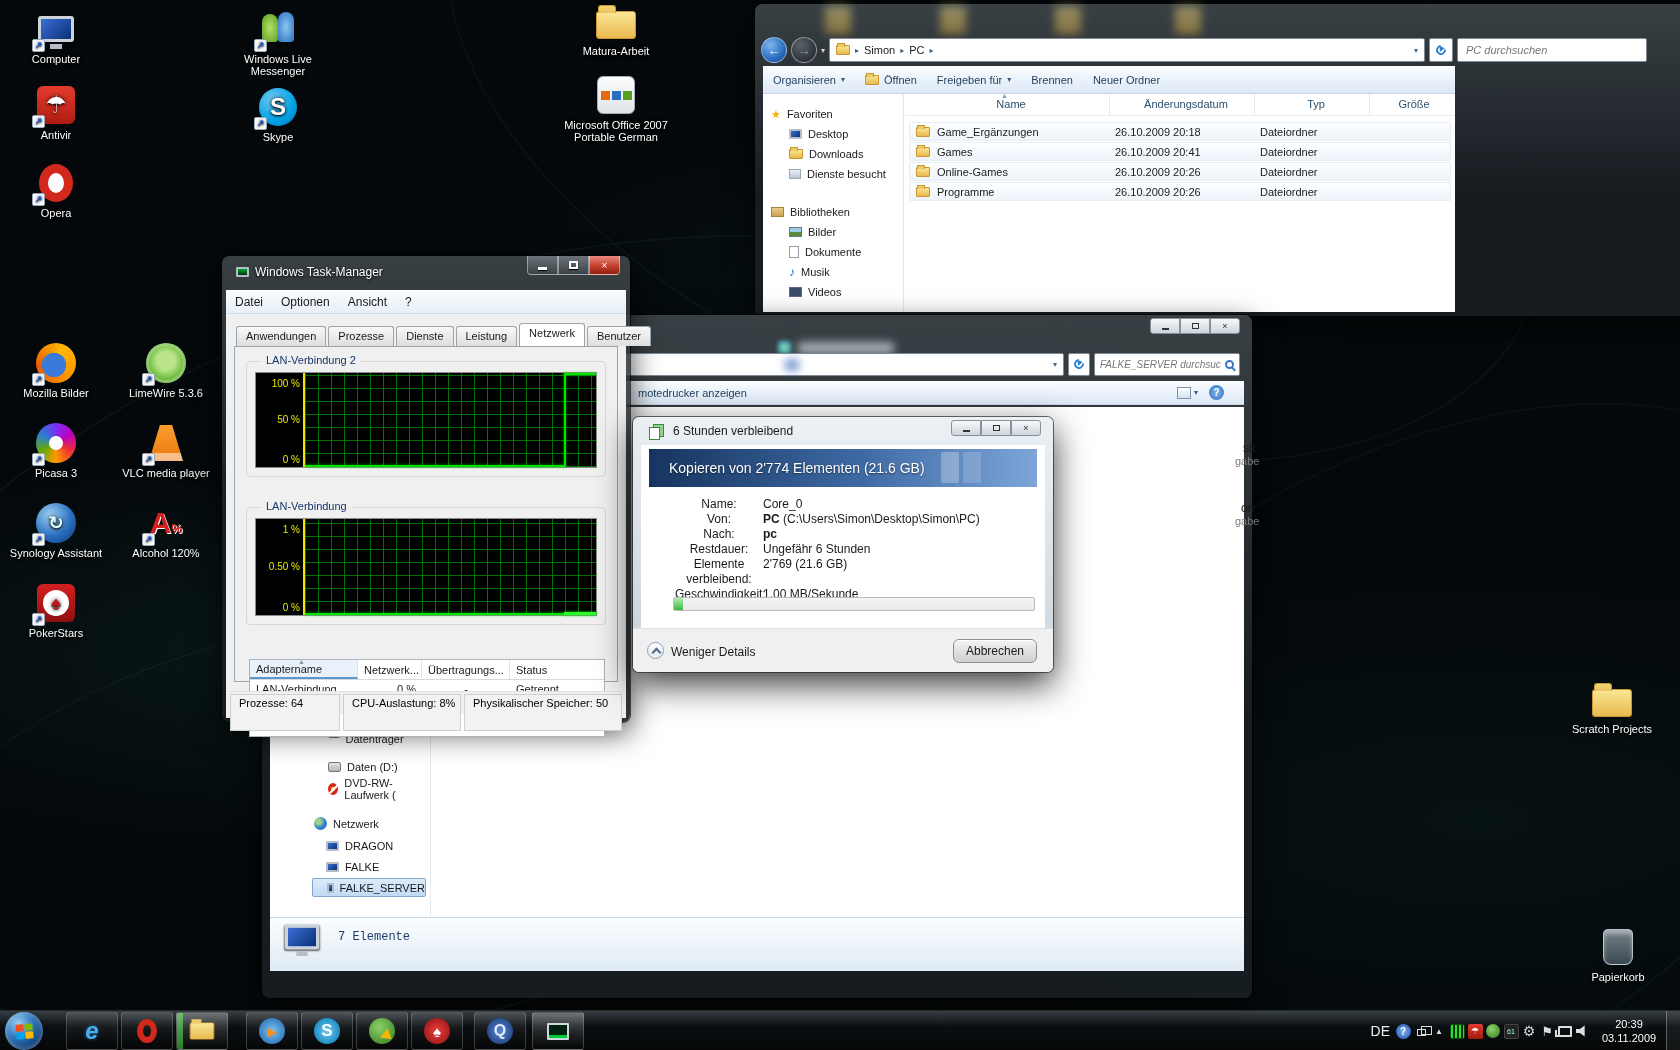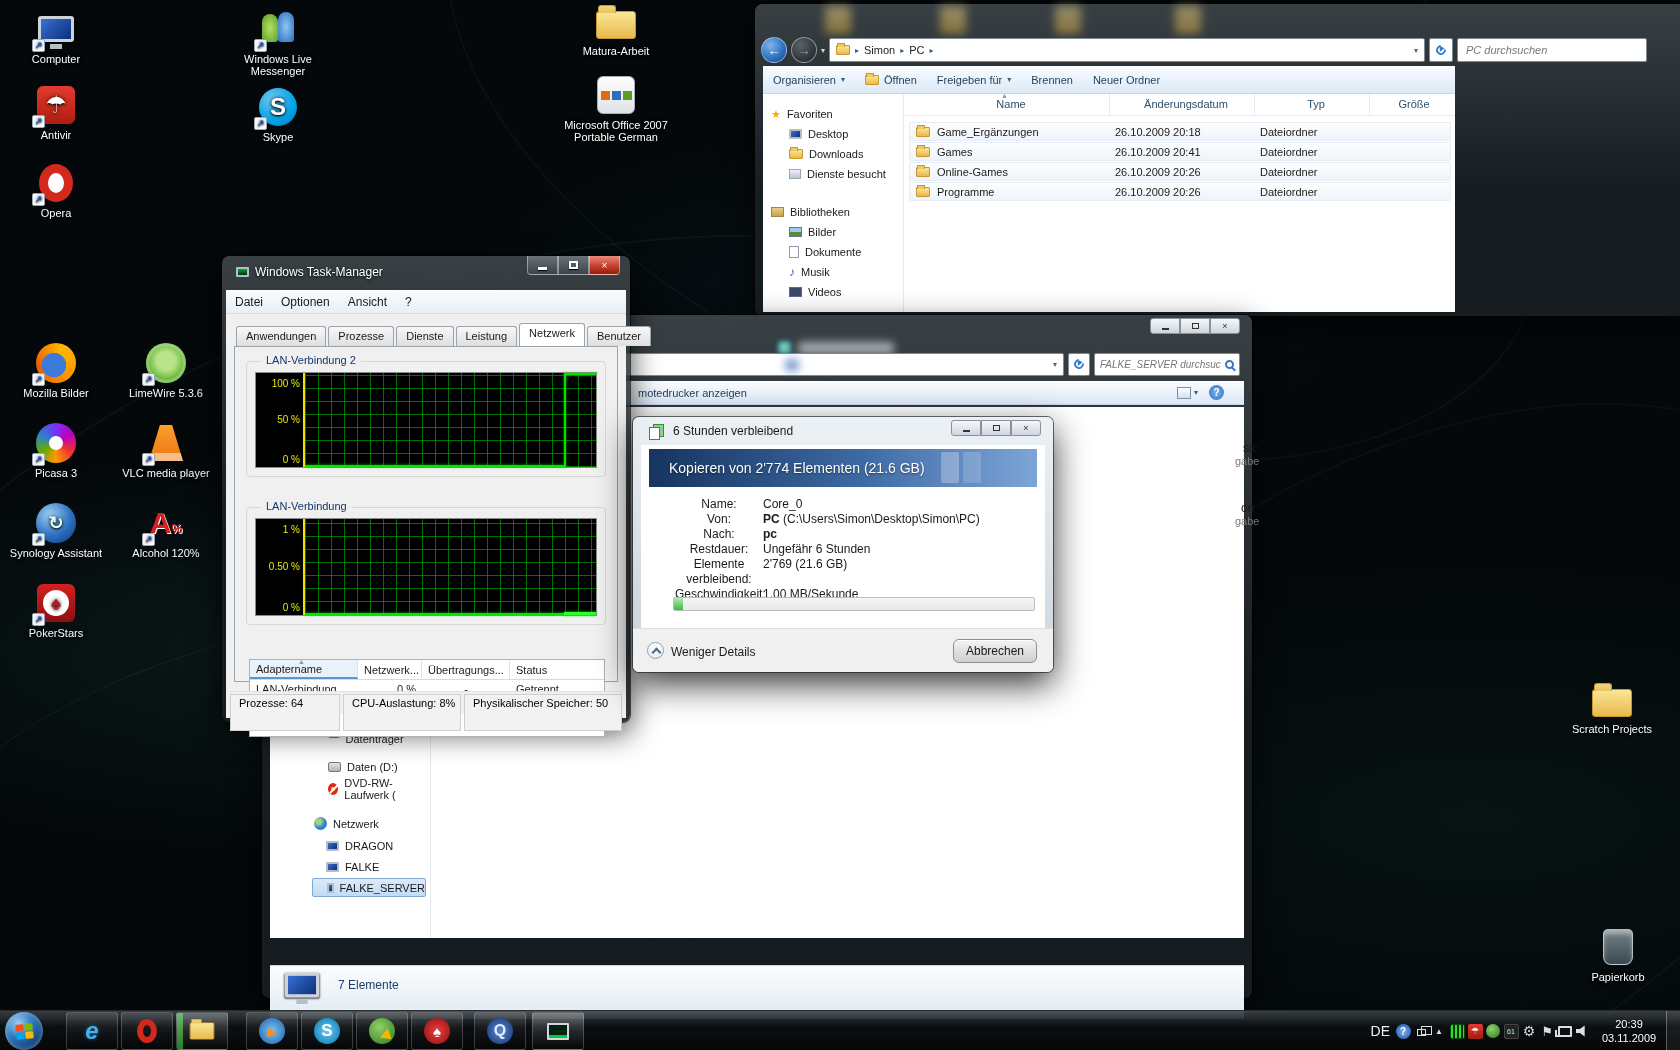--- a/index.html
+++ b/index.html
@@ -91,22 +91,22 @@
   #win-falke { left:262px; top:315px; width:990px; height:683px; }
   #falke-content { position:absolute; left:8px; top:92px; width:974px; height:531px; background:#fff; display:flex; }
   .tree-item { position:absolute; display:flex; align-items:center; gap:6px; font-size:11px; color:#1a1a1a; height:19px; }
   .sel { background:linear-gradient(#dcebfc,#c1dbf5); border:1px solid #84a7cc; border-radius:2px; }
   .disk { width:13px; height:10px; background:linear-gradient(#e8e8e8,#9aa0a6); border:1px solid #777; border-radius:2px; }
   .dvd { position:relative; width:12px; height:12px; border-radius:50%; background:radial-gradient(#ffd24a 25%, #d92a1e 30%); }
   .dvd::after { content:""; position:absolute; left:0; top:5px; width:12px; height:2px; background:#fff; transform:rotate(-45deg); }
   .globe { width:13px; height:13px; border-radius:50%; background:radial-gradient(circle at 35% 35%, #9fd38a 20%, #2a7ed2 55%); }
   .share-item { position:absolute; font-size:12px; color:#1a1a1a; }
   .share-item .l2 { color:#777; font-size:11px; }
-  #falke-status { position:absolute; left:8px; top:650px; width:974px; height:54px;
-    background:linear-gradient(180deg,#fbfdfe,#dfeaf4); border-top:1px solid #c9d6e4; }
+  #falke-status { position:absolute; left:8px; top:602px; width:974px; height:54px;
+    background:linear-gradient(180deg,#fbfdfe,#dfeaf4); border-top:1px solid #c9d6e4;font-family:Liberation Mono, monospace; }
 
   
   #win-tm { left:222px; top:256px; width:408px; height:466px; }
   #tm-client { position:absolute; left:4px; top:34px; right:4px; bottom:4px; background:#f0f0f0; }
   #tm-menubar { height:24px; background:linear-gradient(#fafcfe,#e8eff7); border-bottom:1px solid #d4dce6;
     display:flex; align-items:center; font-size:12px; color:#1a1a1a; }
   #tm-menubar span { padding:2px 9px; }
   #tm-tabs { position:absolute; left:10px; top:30px; height:26px; display:flex; align-items:flex-end; }
   .tab { font-size:11px; color:#1a1a1a; padding:3px 9px 4px; background:linear-gradient(#f8f8f8,#dedede);
     border:1px solid #9aa4ae; border-bottom:none; border-radius:3px 3px 0 0; margin-right:2px; position:relative; }

